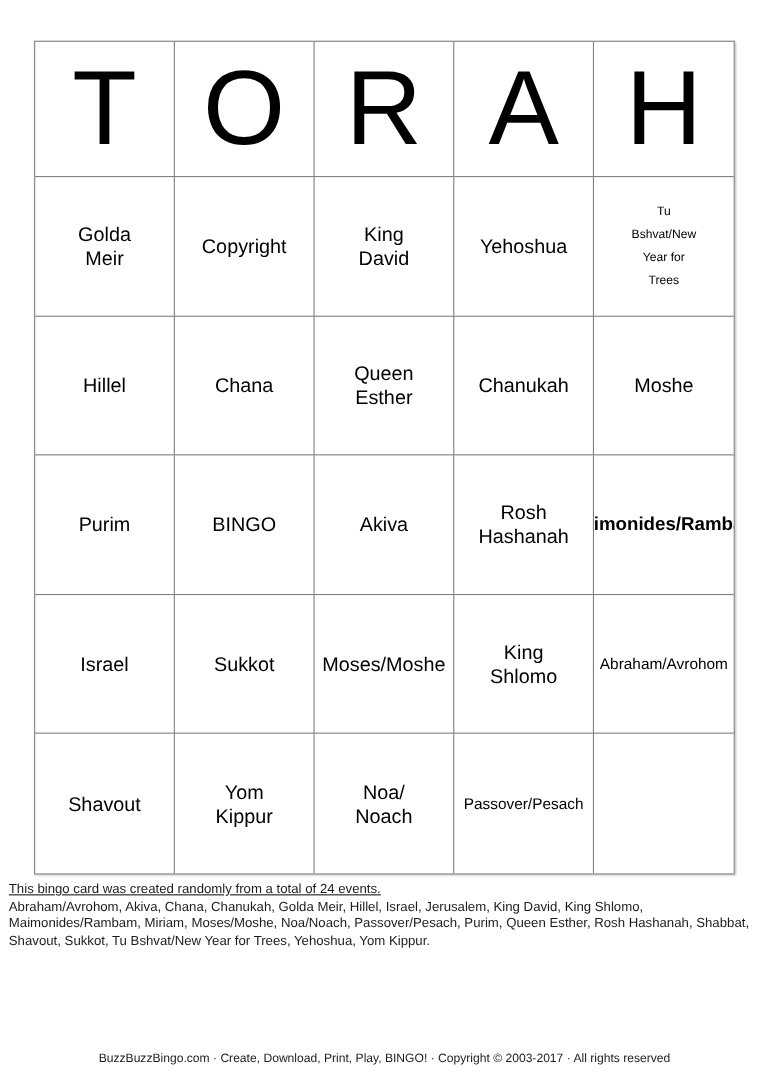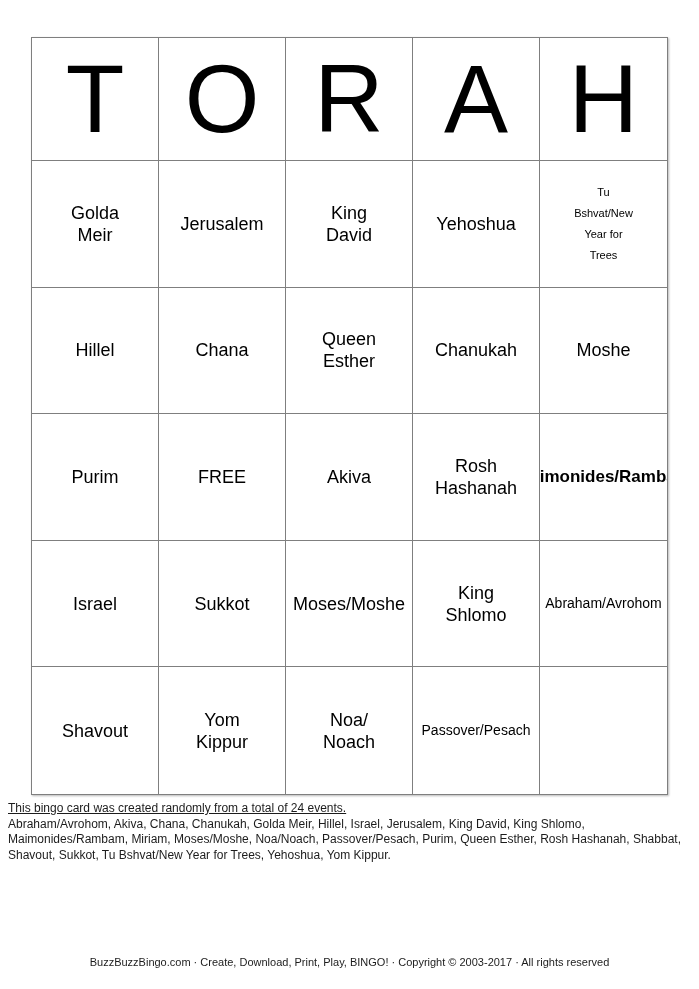--- a/index.html
+++ b/index.html
@@ -83,38 +83,38 @@
   <div class="card-grid">
 
     <div class="cell letter-cell">T</div>
     <div class="cell letter-cell">O</div>
     <div class="cell letter-cell">R</div>
     <div class="cell letter-cell">A</div>
     <div class="cell letter-cell">H</div>
 
     <div class="cell">Golda
 Meir</div>
-    <div class="cell">Jerusalem</div>
+    <div class="cell">Copyright</div>
     <div class="cell">King
 David</div>
     <div class="cell">Yehoshua</div>
     <div class="cell t-tu">Tu
 Bshvat/New
 Year for
 Trees</div>
 
     <div class="cell">Hillel</div>
     <div class="cell">Chana</div>
     <div class="cell">Queen
 Esther</div>
     <div class="cell">Chanukah</div>
 
     <div class="cell">Moshe</div>
     <div class="cell">Purim</div>
-    <div class="cell">FREE</div>
+    <div class="cell">BINGO</div>
     <div class="cell">Akiva</div>
     <div class="cell">Rosh
 Hashanah</div>
 
     <div class="cell t-sm">Maimonides/Rambam</div>
     <div class="cell">Israel</div>
     <div class="cell">Sukkot</div>
     <div class="cell">Moses/Moshe</div>
     <div class="cell">King
 Shlomo</div>

